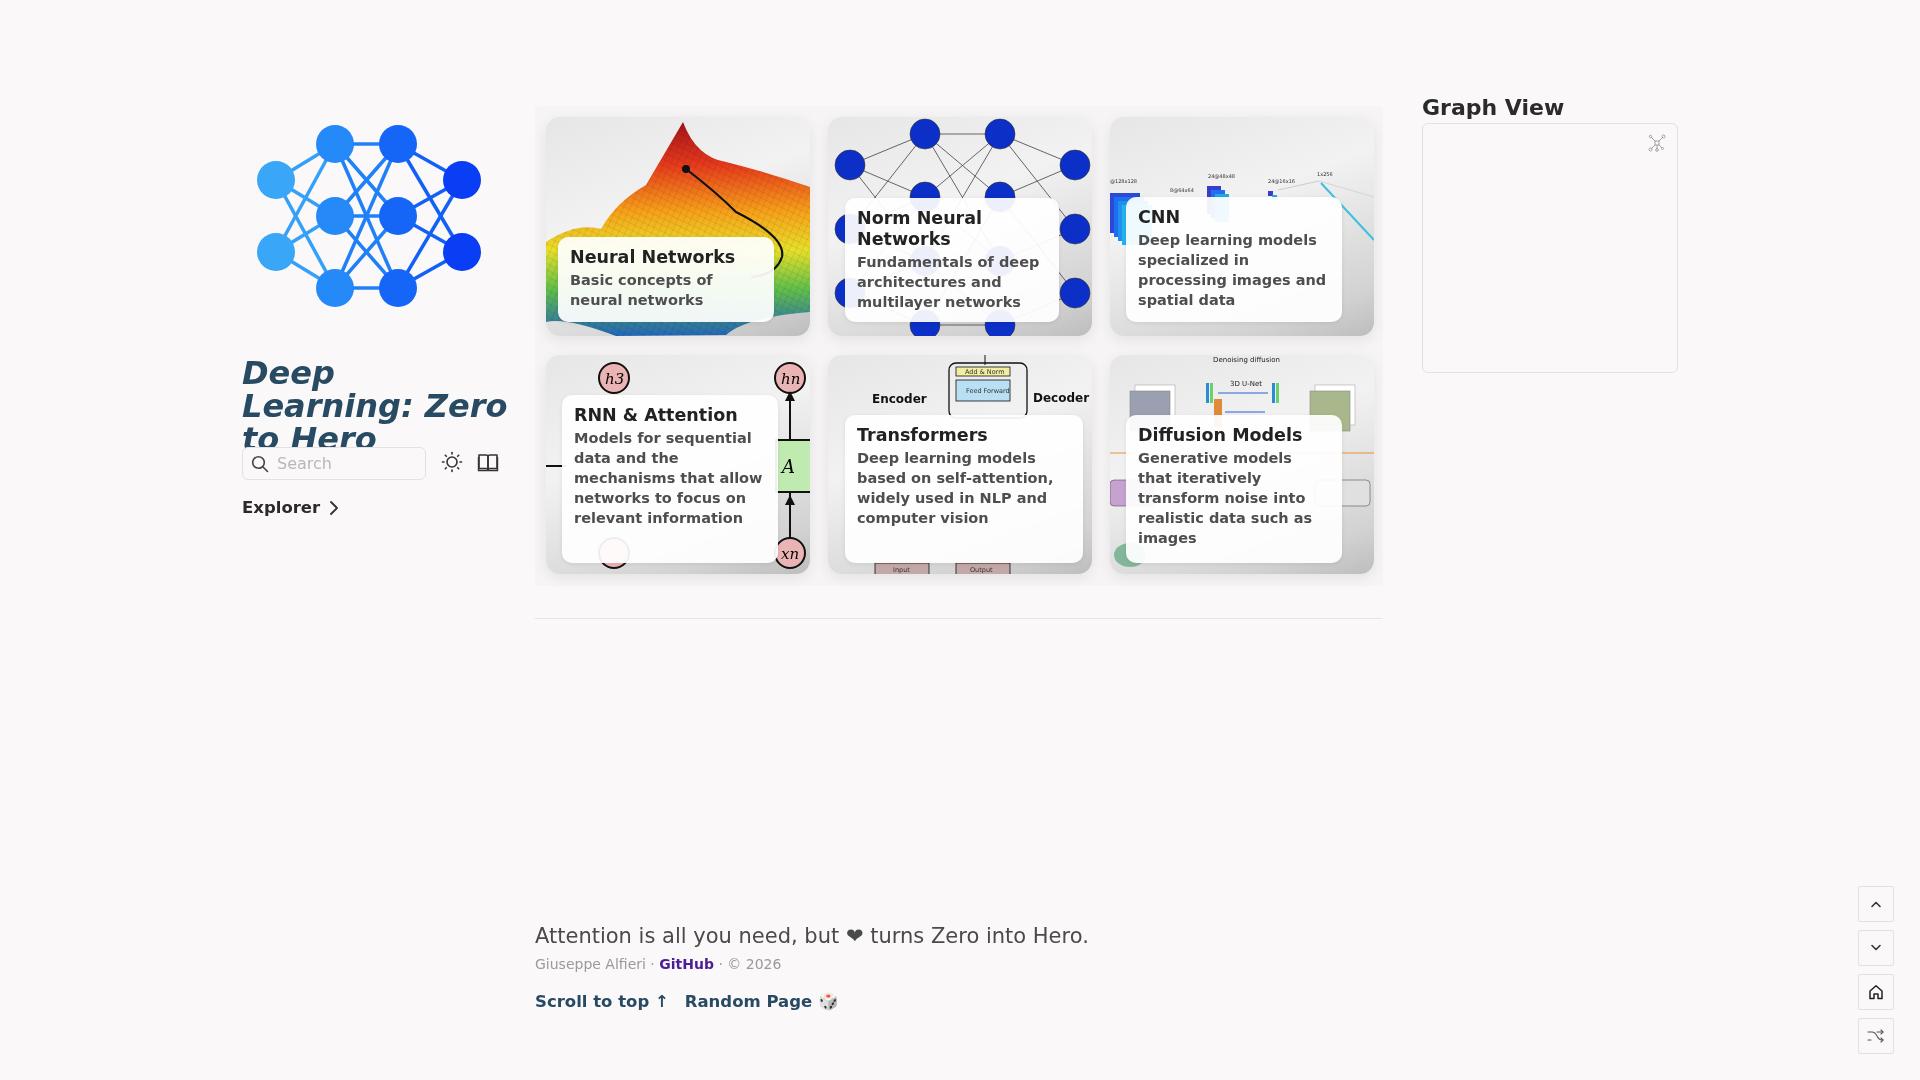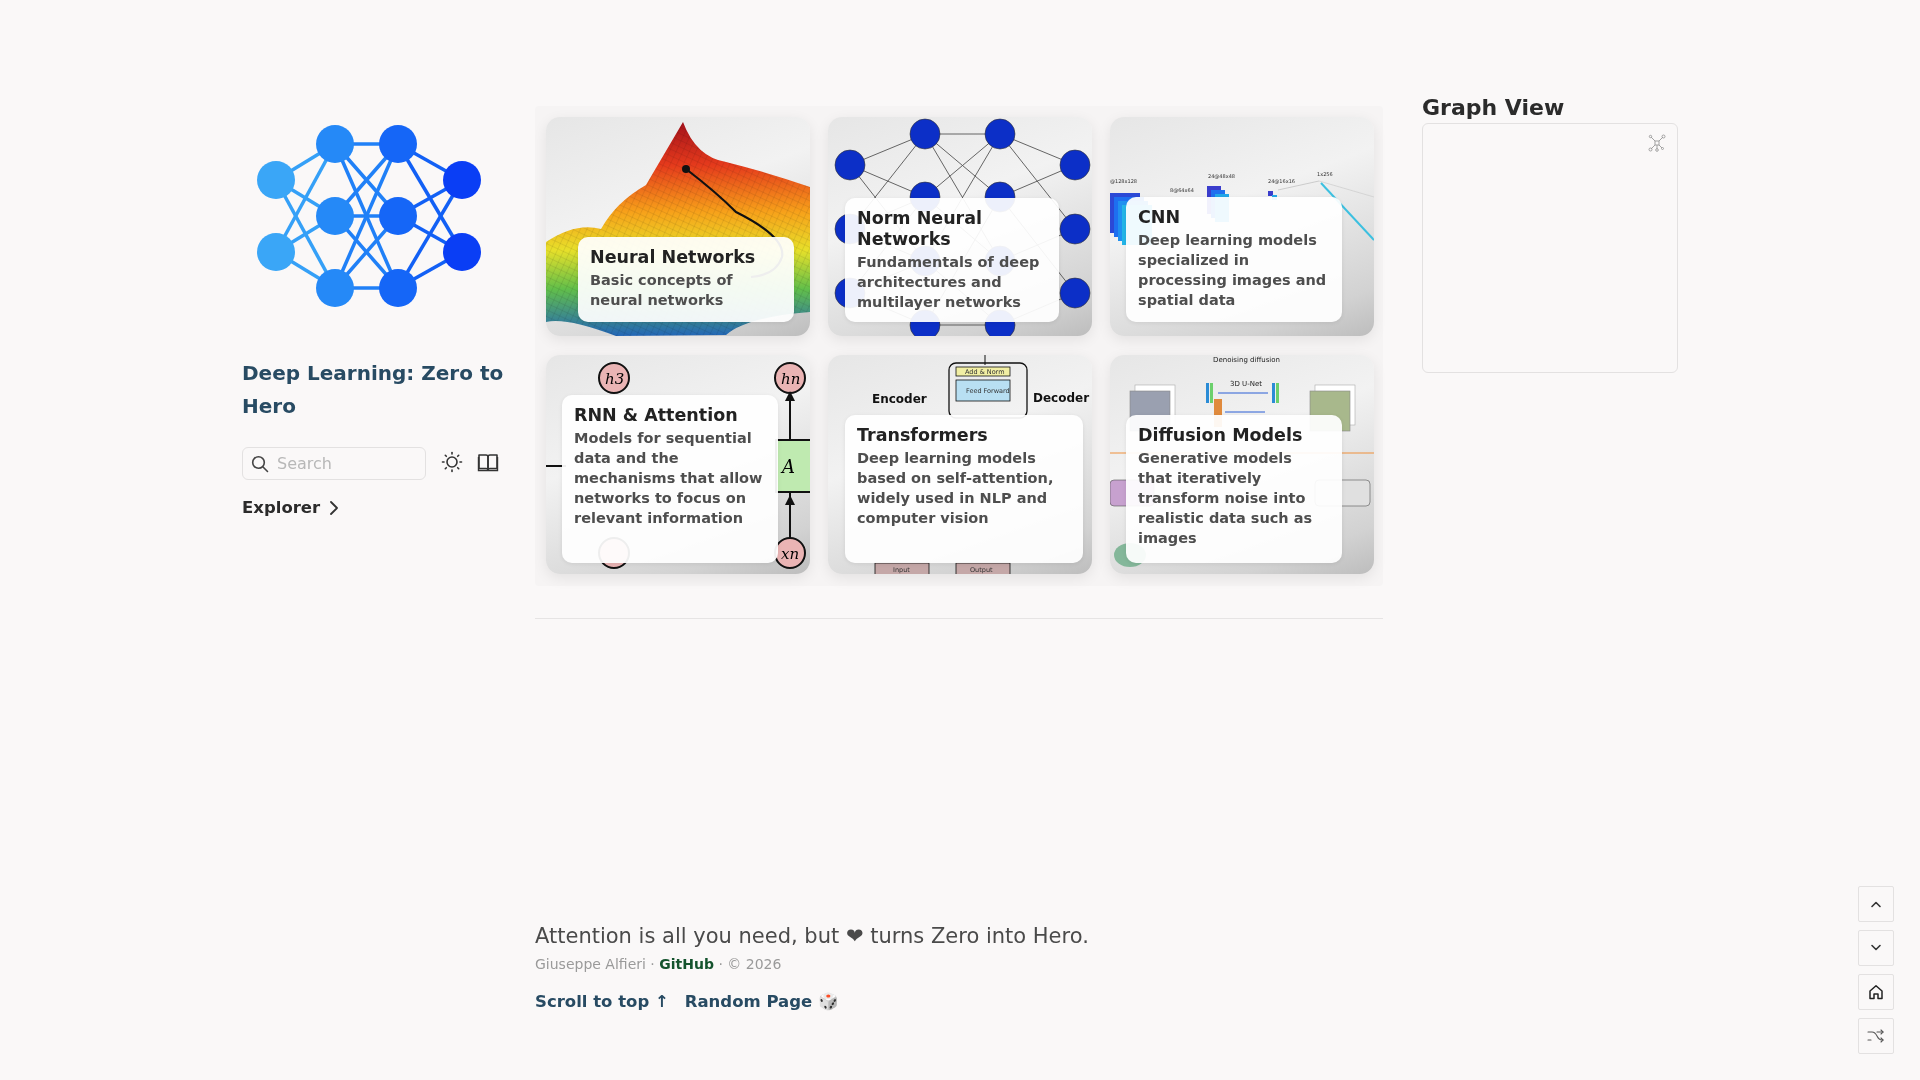--- a/index.html
+++ b/index.html
@@ -7,21 +7,21 @@
   body {
     background: #faf8f8;
     font-family: "DejaVu Sans", sans-serif;
     color: #2b2b2b;
     position: relative;
   }
   
   .logo { position: absolute; left: 252px; top: 118px; width: 236px; height: 200px; }
   .site-title {
     position: absolute; left: 242px; top: 357px; width: 270px;
-    font-size: 20px; font-weight: bold; line-height: 33px; color: #284b63;
+    font-size: 32px; font-weight: bold; line-height: 33px; color: #284b63; font-style: italic;
   }
   .search-box {
     position: absolute; left: 242px; top: 447px; width: 184px; height: 33px;
     border: 1px solid #e3e1e1; border-radius: 6px; background: #faf8f8;
     display: flex; align-items: center; padding-left: 8px; cursor: text;
   }
   .search-box .placeholder { color: #b8b8b8; font-size: 16px; margin-left: 8px; }
   .icon-btn { position: absolute; width: 24px; height: 24px; display:flex; align-items:center; justify-content:center; cursor:pointer; }
   .theme-btn { left: 440px; top: 450px; }
   .reader-btn { left: 476px; top: 450px; }
@@ -53,21 +53,21 @@
   
   .graph-title { position: absolute; left: 1422px; top: 95px; font-size: 22px; font-weight: bold; color: #2b2b2b; }
   .graph-box {
     position: absolute; left: 1422px; top: 123px; width: 256px; height: 250px;
     border: 1px solid #e3e1e1; border-radius: 6px; background: #faf8f8;
   }
   .graph-expand { position: absolute; right: 10px; top: 9px; width: 20px; height: 20px; cursor: pointer; }
   
   .footer-quote { position: absolute; left: 535px; top: 924px; font-size: 21px; color: #4a4a4a; }
   .footer-meta { position: absolute; left: 535px; top: 956px; font-size: 14px; color: #9a9a9a; }
-  .footer-meta .gh { color: #14532d; font-weight: bold; cursor: pointer; }
+  .footer-meta .gh { color: #4c1d95; font-weight: bold; cursor: pointer; }
   .footer-links { position: absolute; left: 535px; top: 992px; display: flex; gap: 16px; text-align: center; }
   .footer-links a { font-size: 16.5px; font-weight: bold; color: #284b63; text-decoration: none; cursor: pointer; }
   
   .float-btn {
     position: absolute; left: 1858px; width: 36px; height: 36px;
     border: 1px solid #e3e1e1; background: #faf8f8; border-radius: 2px;
     display: flex; align-items: center; justify-content: center; cursor: pointer;
   }
 </style>
 </head>
@@ -175,21 +175,21 @@
       </linearGradient>
       <pattern id="mesh" width="6" height="6" patternUnits="userSpaceOnUse" patternTransform="rotate(25)">
         <path d="M0 0 H6 M0 0 V6" stroke="rgba(0,0,0,0.25)" stroke-width="0.6"></path>
       </pattern>
     </defs>
     <path d="M0 125 Q30 105 55 112 Q70 85 100 68 L137 5 Q150 40 180 45 Q220 55 264 70 L264 195 Q200 200 180 218 L70 219 Q20 200 0 205 Z" fill="url(#surf)"></path>
     <path d="M0 125 Q30 105 55 112 Q70 85 100 68 L137 5 Q150 40 180 45 Q220 55 264 70 L264 195 Q200 200 180 218 L70 219 Q20 200 0 205 Z" fill="url(#mesh)"></path>
     <path d="M140 52 Q170 75 190 95 Q240 120 236 140 Q230 158 205 160" fill="none" stroke="#111" stroke-width="2.2"></path>
     <circle cx="140" cy="52" r="4" fill="#111"></circle>
   </svg>
-  <div class="overlay" style="left:32px; top:120px; width:216px; height:85px;">
+  <div class="overlay" style="left:12px; top:120px; width:216px; height:85px;">
     <div class="ctitle">Neural Networks</div>
     <div class="cdesc">Basic concepts of neural networks</div>
   </div>
 </div>
 
 <div class="card" style="left:828px; top:117px;">
   <svg class="art" viewBox="0 0 264 219">
     <g stroke="#555" stroke-width="0.9">
       <line x1="22" y1="48" x2="97" y2="17"></line>
         <line x1="22" y1="48" x2="97" y2="80"></line>

